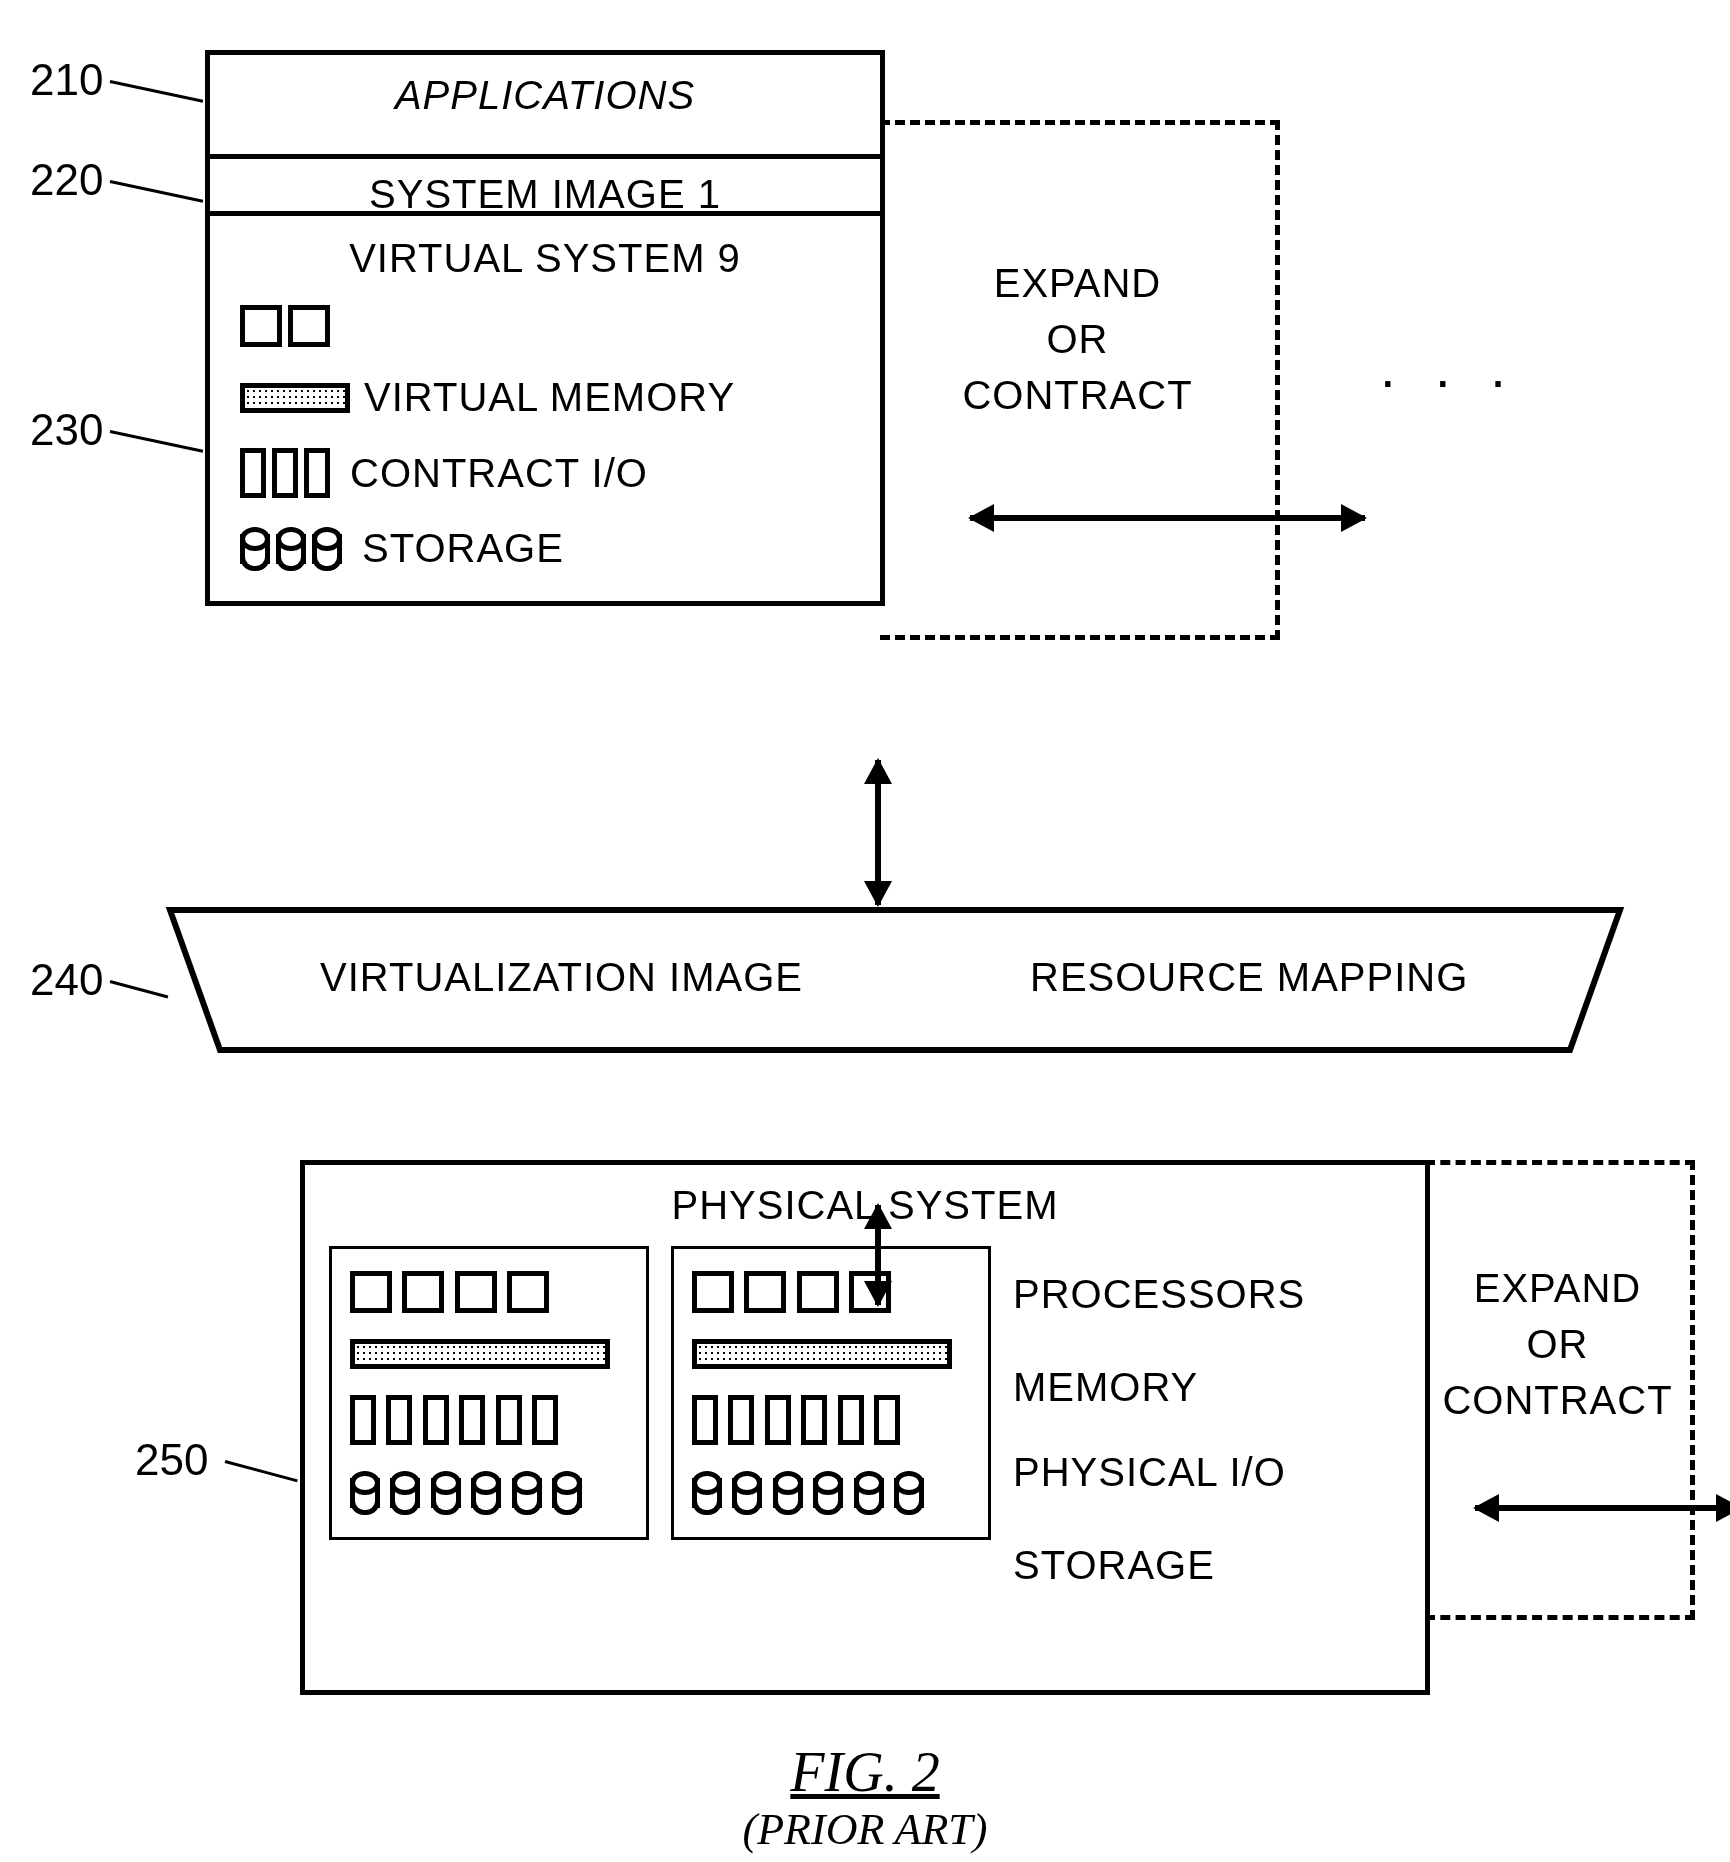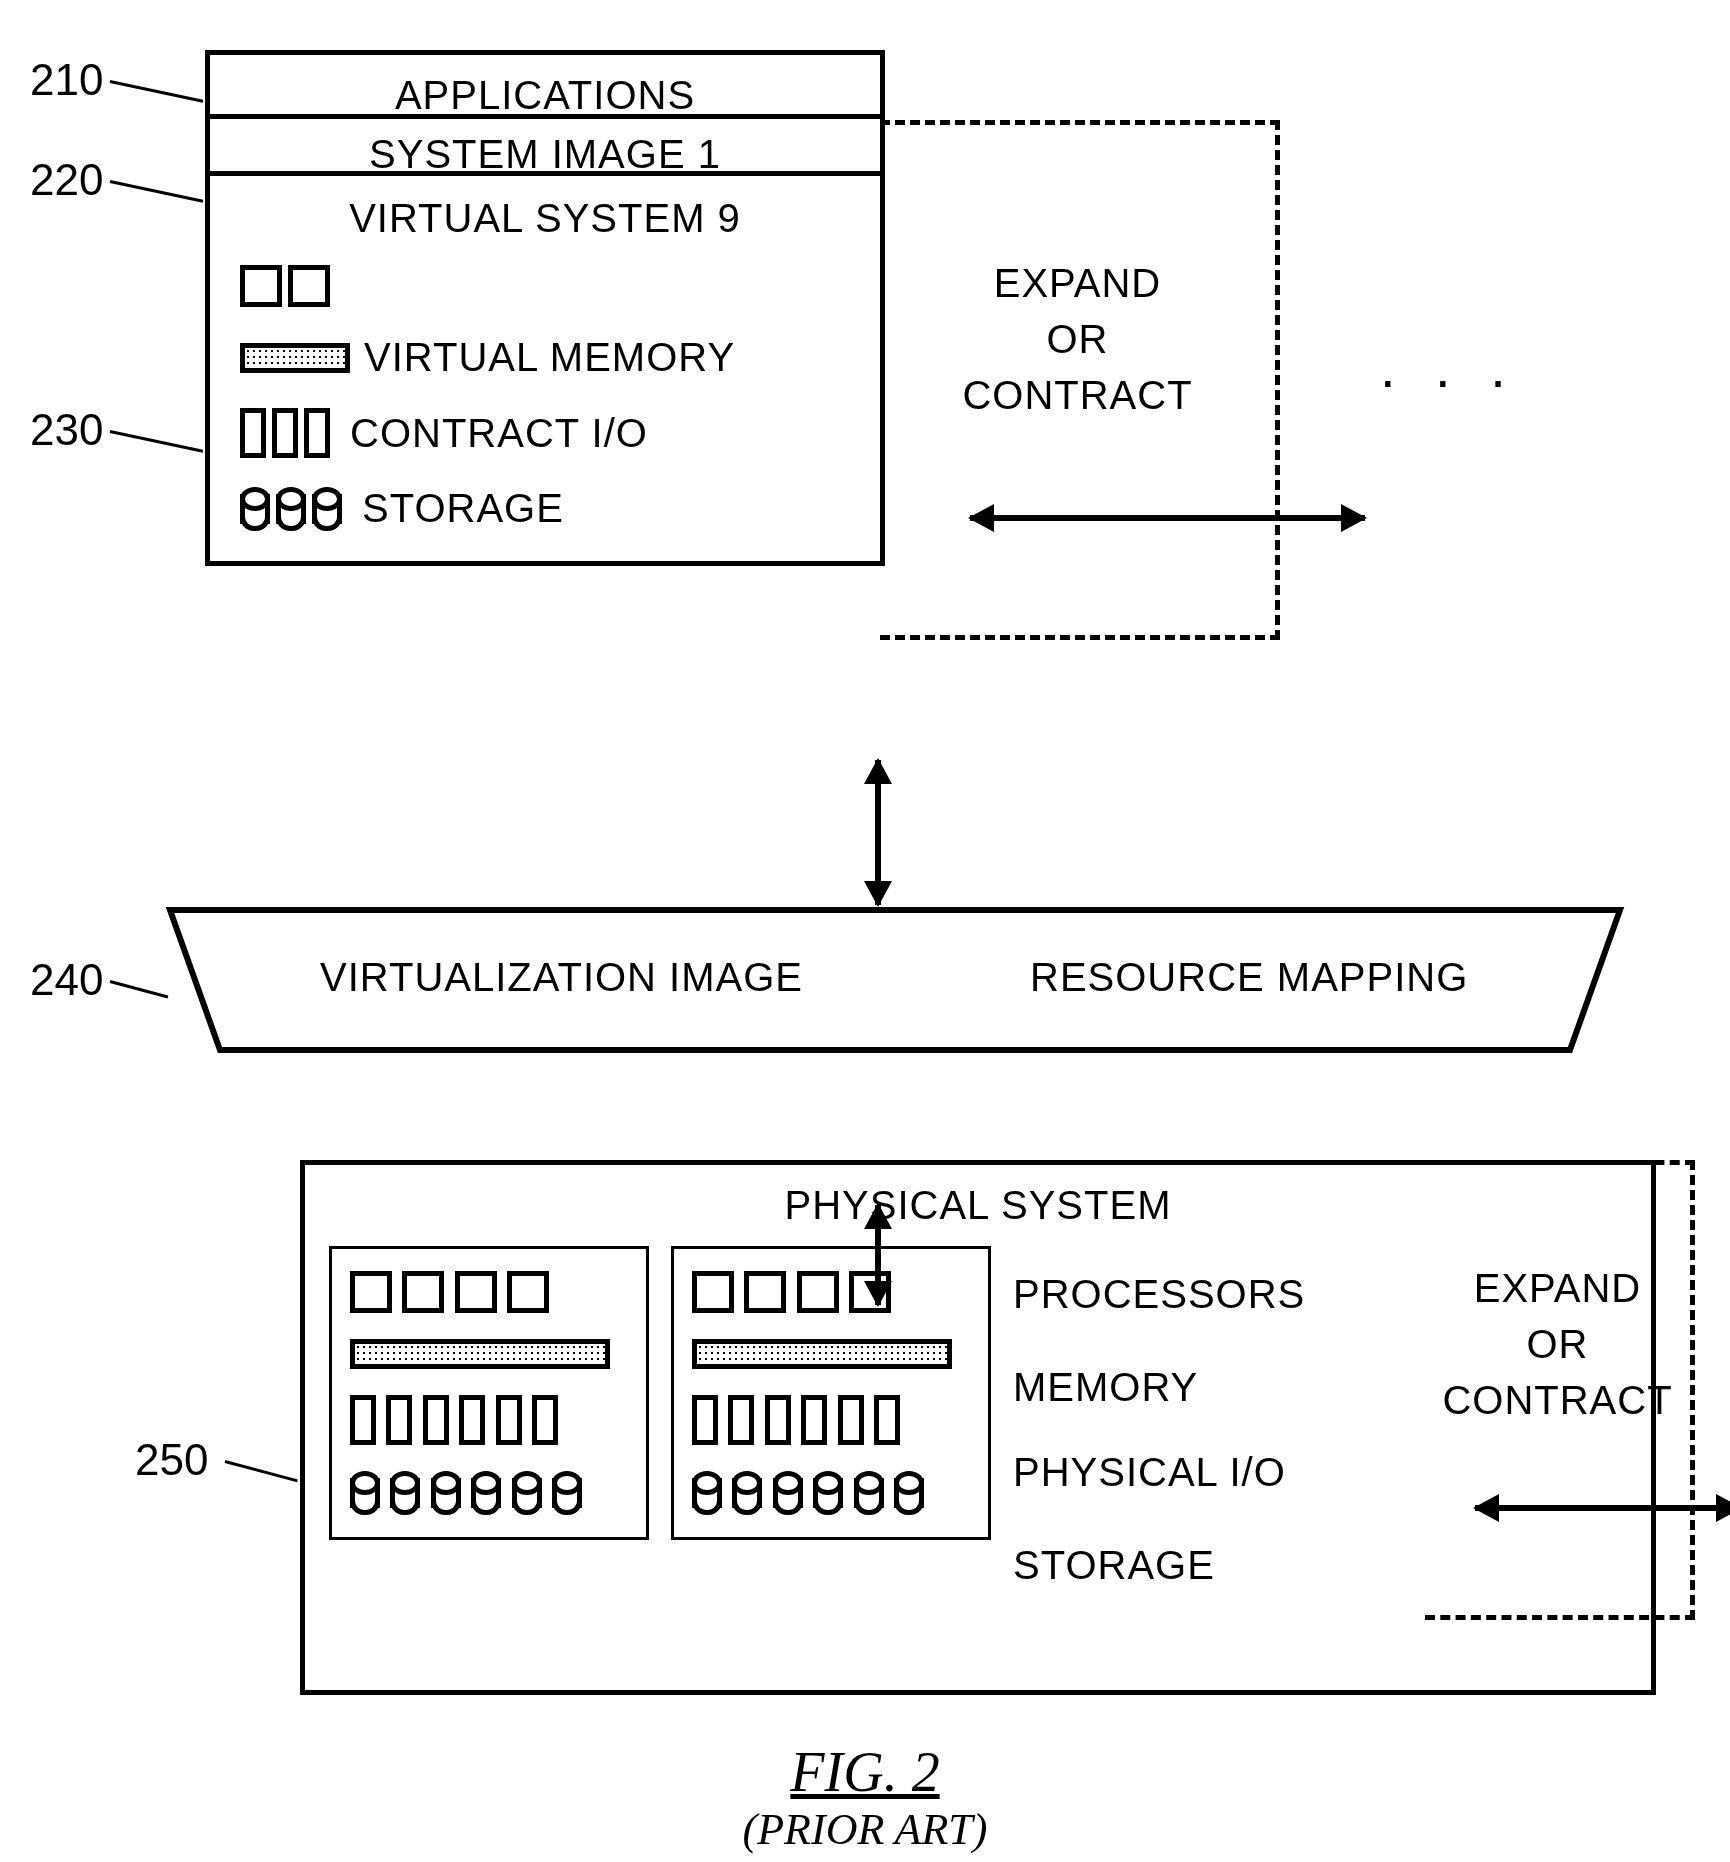--- a/index.html
+++ b/index.html
@@ -138,21 +138,21 @@
 <div class="leader" style="left:110px; top:80px; width:95px; transform:rotate(12deg);"></div>
 
 <div class="abs ref-label" style="left:30px; top:155px;">220</div>
 <div class="leader" style="left:110px; top:180px; width:95px; transform:rotate(12deg);"></div>
 
 <div class="abs ref-label" style="left:30px; top:405px;">230</div>
 <div class="leader" style="left:110px; top:430px; width:95px; transform:rotate(12deg);"></div>
 
 <div class="abs" style="left:205px; top:50px; width:680px;">
 
-  <div class="bold-border text-center label" style="height:64px; line-height:80px; border-bottom:none;">
+  <div class="bold-border text-center label" style="height:104px; line-height:80px; border-bottom:none;font-style:italic;">
     <span>APPLICATIONS</span>
   </div>
 
   <div class="bold-border text-center label" style="height:57px; line-height:70px; border-bottom:none;">
     <span>SYSTEM IMAGE 1</span>
   </div>
 
   <div class="bold-border" style="padding:20px 30px 30px 30px;">
     <div class="text-center label" style="margin-bottom:24px;">VIRTUAL SYSTEM 9</div>
 
@@ -208,21 +208,21 @@
   <polygon points="5,5 1455,5 1405,145 55,145" fill="#fff" stroke="#000" stroke-width="6"></polygon>
 </svg>
 <div class="abs label" style="left:320px; top:955px;">VIRTUALIZATION IMAGE</div>
 <div class="abs label" style="left:1030px; top:955px;">RESOURCE MAPPING</div>
 
 <div class="abs v-arrow" style="left:875px; top:1060px; height:100px;"></div>
 
 <div class="abs ref-label" style="left:135px; top:1435px;">250</div>
 <div class="leader" style="left:225px; top:1460px; width:75px; transform:rotate(15deg);"></div>
 
-<div class="abs bold-border" style="left:300px; top:1160px; width:1356px; height:535px; padding:18px 24px;">
+<div class="abs bold-border" style="left:300px; top:1160px; width:1130px; height:535px; padding:18px 24px;">
   <div class="text-center label" style="margin-bottom:18px;">PHYSICAL SYSTEM</div>
   <div style="display:flex; gap:22px; align-items:flex-start;">
 
     <div class="thin-border" style="padding:22px 18px; width:320px;">
       <div style="margin-bottom:26px; white-space:nowrap;">
         <span class="sq-icon"></span>
         <span class="sq-icon"></span>
         <span class="sq-icon"></span>
         <span class="sq-icon"></span>
       </div>

